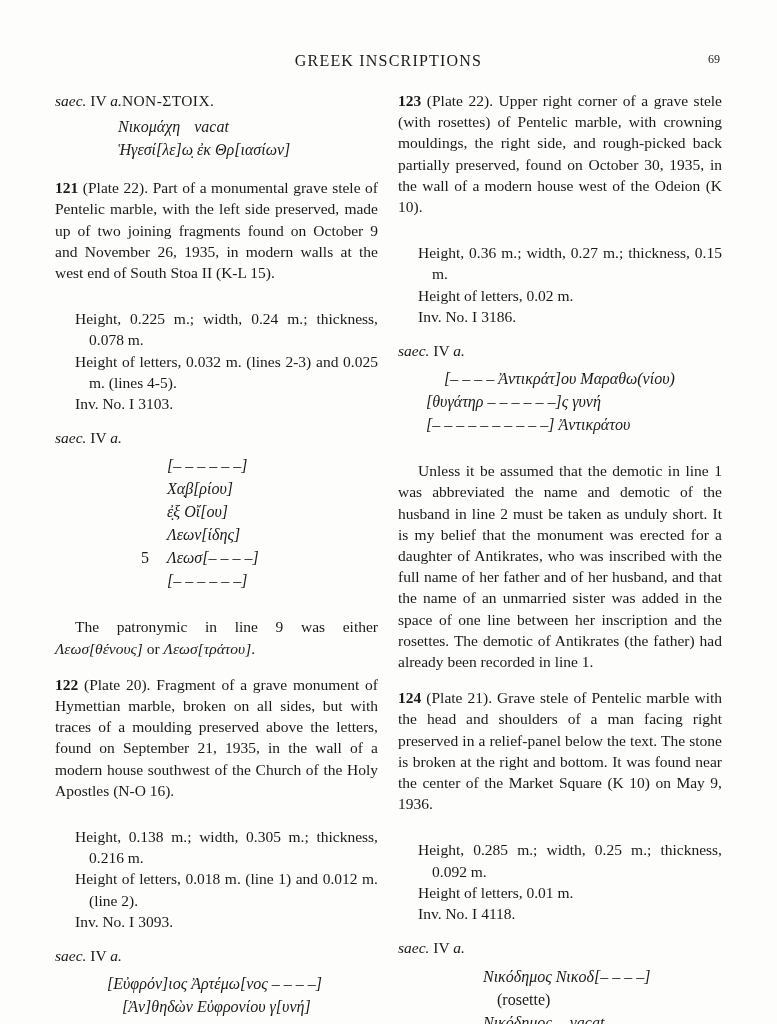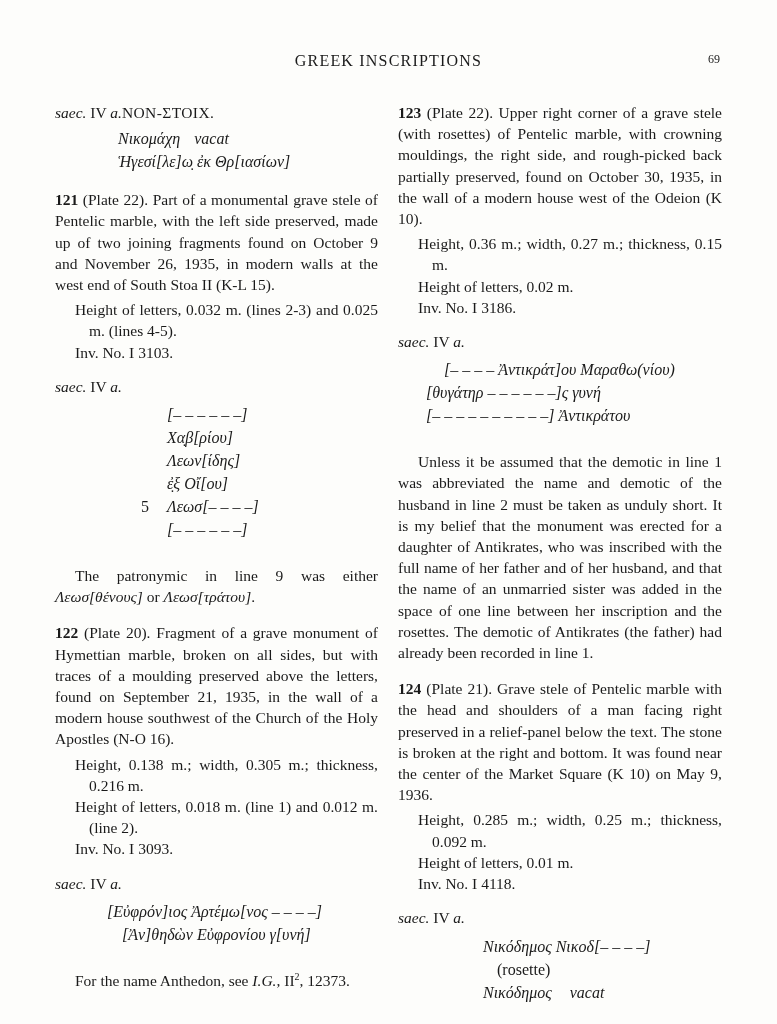--- a/index.html
+++ b/index.html
@@ -6,36 +6,36 @@
   .page{
     position:relative;
     width:777px;height:1024px;
     background:#fdfdfb;
     color:#1a1a1a;
     font-family:"Liberation Serif","DejaVu Serif",serif;
     box-sizing:border-box;
     padding:52px 55px 0 55px;
     overflow:hidden;
   }
-  .header{position:relative;text-align:center;margin-bottom:28px;height:22px;}
+  .header{position:relative;text-align:center;margin-bottom:16px;height:22px;}
   .title{
     display:inline-block;
     font-size:16px;letter-spacing:1.2px;
     font-variant:normal;
   }
   .page-num{position:absolute;right:2px;top:0;font-size:12px;}
   .columns{display:flex;gap:20px;}
   .col{width:324px;font-size:15.5px;line-height:21.2px;}
   .col-left{width:323px;}
 
   p{margin:0;}
   .entry{text-align:justify;}
   .entry b{font-weight:bold;}
   .meas{padding-left:34px;text-indent:-14px;text-align:justify;margin:0;}
-  .meas-block{margin-top:4px;}
+  .meas-block{margin-top:25px;}
 
   .saec-row{display:flex;align-items:baseline;}
   .saec i{font-style:italic;}
   .saec .rn{font-style:normal;}
   .stoich{font-style:normal;letter-spacing:0.4px;}
 
   .insc{font-size:16px;line-height:23px;}
   .greek{font-style:italic;}
   .roman{font-style:normal;}
   .vacat{font-style:italic;}
@@ -82,33 +82,34 @@
       </div>
 
       <div class="insc insc-120">
         <div class="line"><span class="greek">Νικομάχη</span><span class="vacat">vacat</span></div>
         <div class="line greek">Ἡγεσί[λε]ω̣ ἐκ Θρ[ιασίων]</div>
       </div>
 
       <p class="entry"><b>121</b> <span>(Plate 22).  Part of a monumental grave stele of Pentelic marble, with the left side preserved, made up of two joining fragments found on October 9 and November 26, 1935, in modern walls at the west end of South Stoa II (K-L 15).</span></p>
 
       <div class="meas-block">
+        <p class="meas">Height, 0.225 m.; width, 0.24 m.; thickness, 0.078 m.</p>
         <p class="meas">Height of letters, 0.032 m. (lines 2-3) and 0.025 m. (lines 4-5).</p>
         <p class="meas">Inv. No. I 3103.</p>
       </div>
 
       <div class="saec-row mt-saec">
         <span class="saec"><i>saec.</i> <span class="rn">IV</span> <i>a.</i></span>
       </div>
 
       <div class="insc insc-121">
         <div class="line greek">[– – – – – –]</div>
         <div class="line greek">Χα̣β[ρίου]</div>
+        <div class="line greek">ἐ̣ξ Οἴ[ου]</div>
         <div class="line greek">Λεων[ίδης]</div>
-        <div class="line greek">ἐ̣ξ Οἴ[ου]</div>
         <div class="line"><span class="lnum">5</span><span class="greek">Λεωσ[– – – –]</span></div>
         <div class="line greek">[– – – – – –]</div>
       </div>
 
       <p class="note"><span>The patronymic in line 9 was either </span><span class="greek">Λεωσ[θένους]</span><span> or </span><span class="greek">Λεωσ[τράτου]</span><span>.</span></p>
 
       <p class="entry mt-entry"><b>122</b> <span>(Plate 20).  Fragment of a grave monument of Hymettian marble, broken on all sides, but with traces of a moulding preserved above the letters, found on September 21, 1935, in the wall of a modern house southwest of the Church of the Holy Apostles (N-O 16).</span></p>
 
       <div class="meas-block">
         <p class="meas">Height, 0.138 m.; width, 0.305 m.; thickness, 0.216 m.</p>

